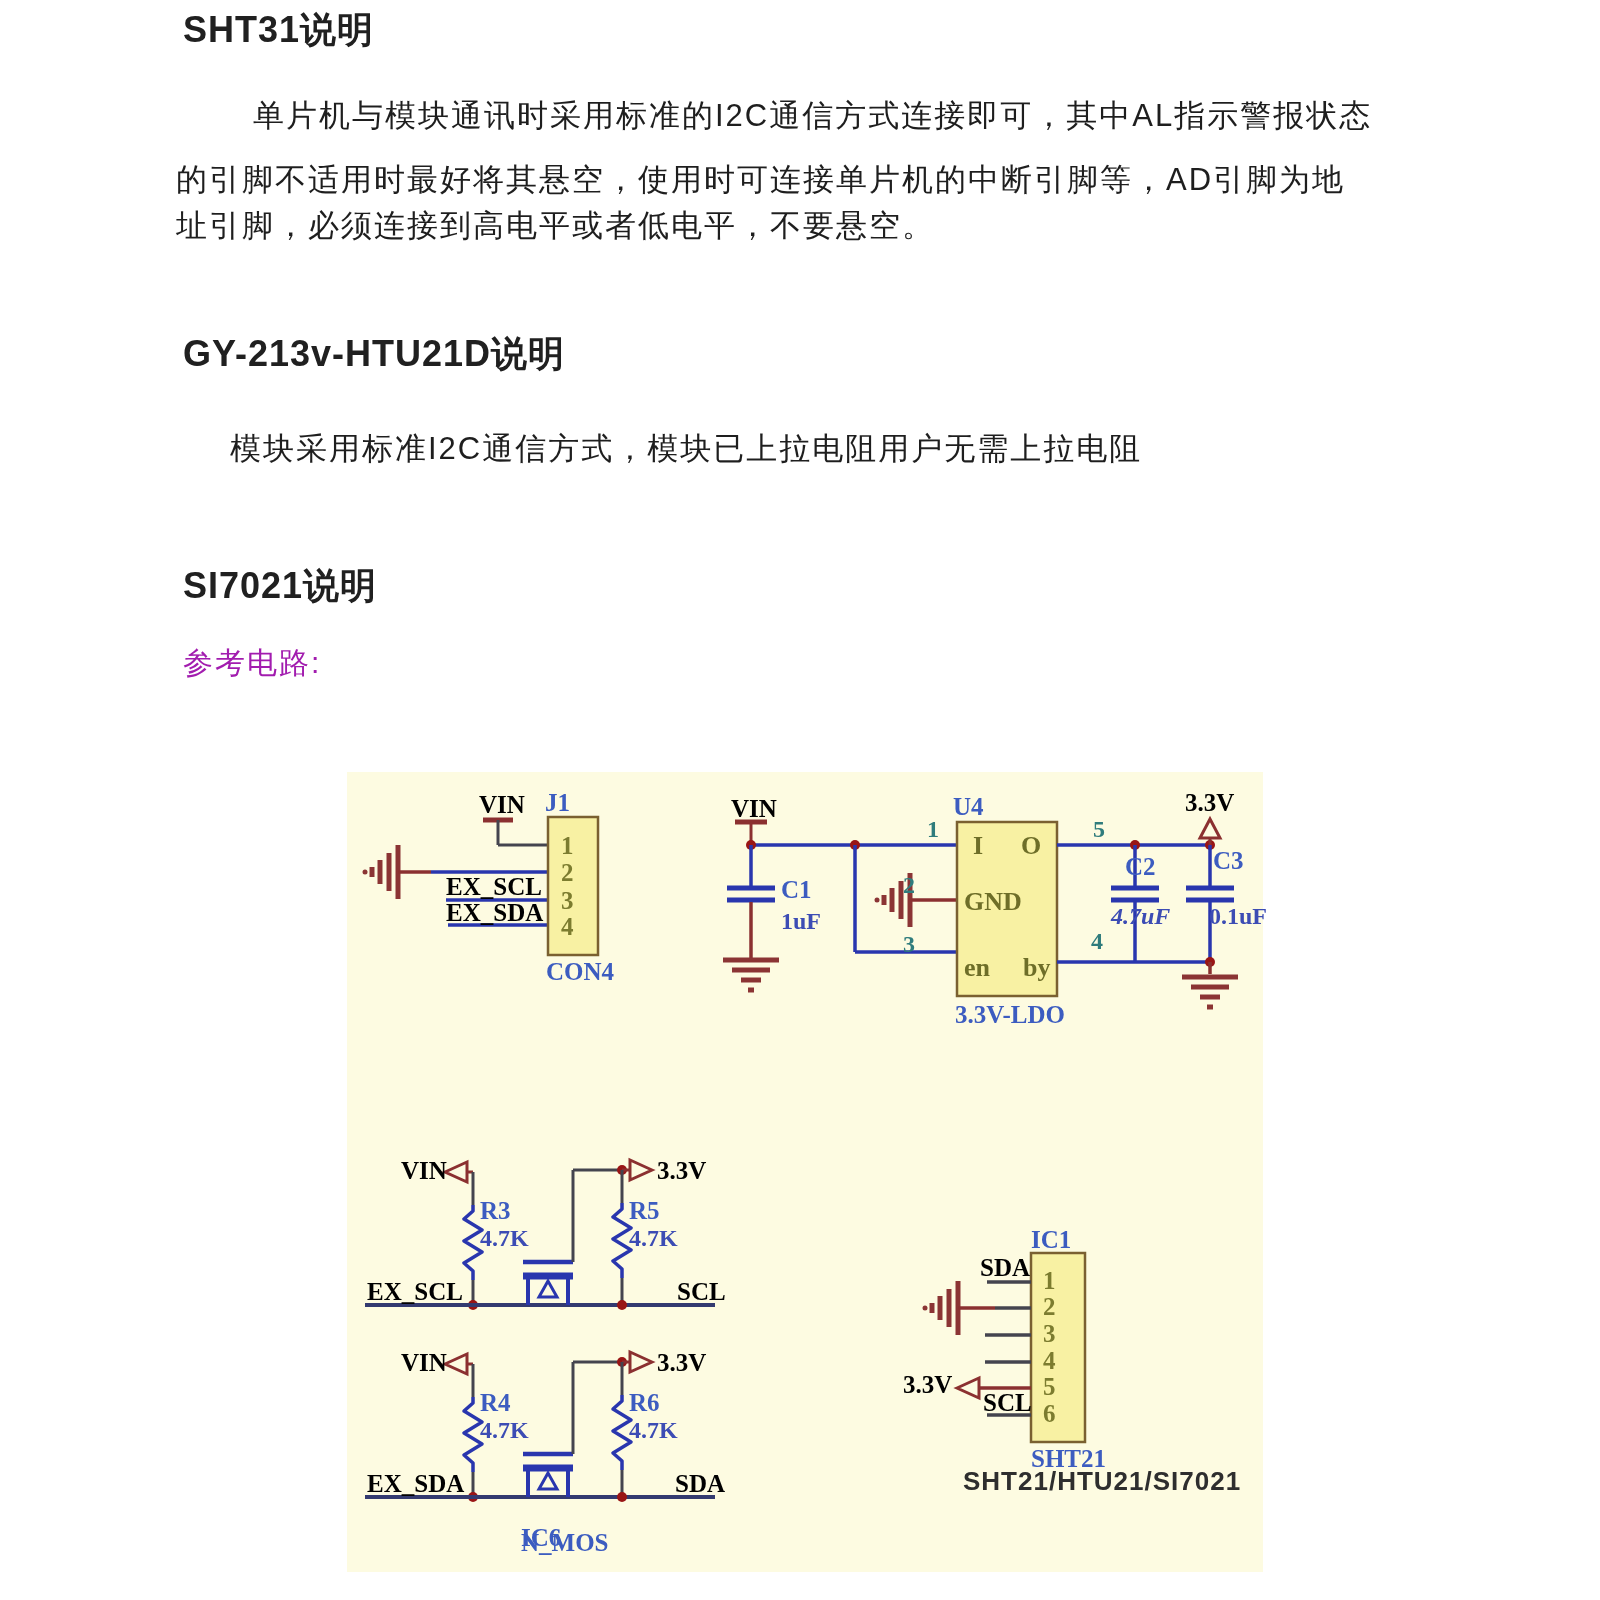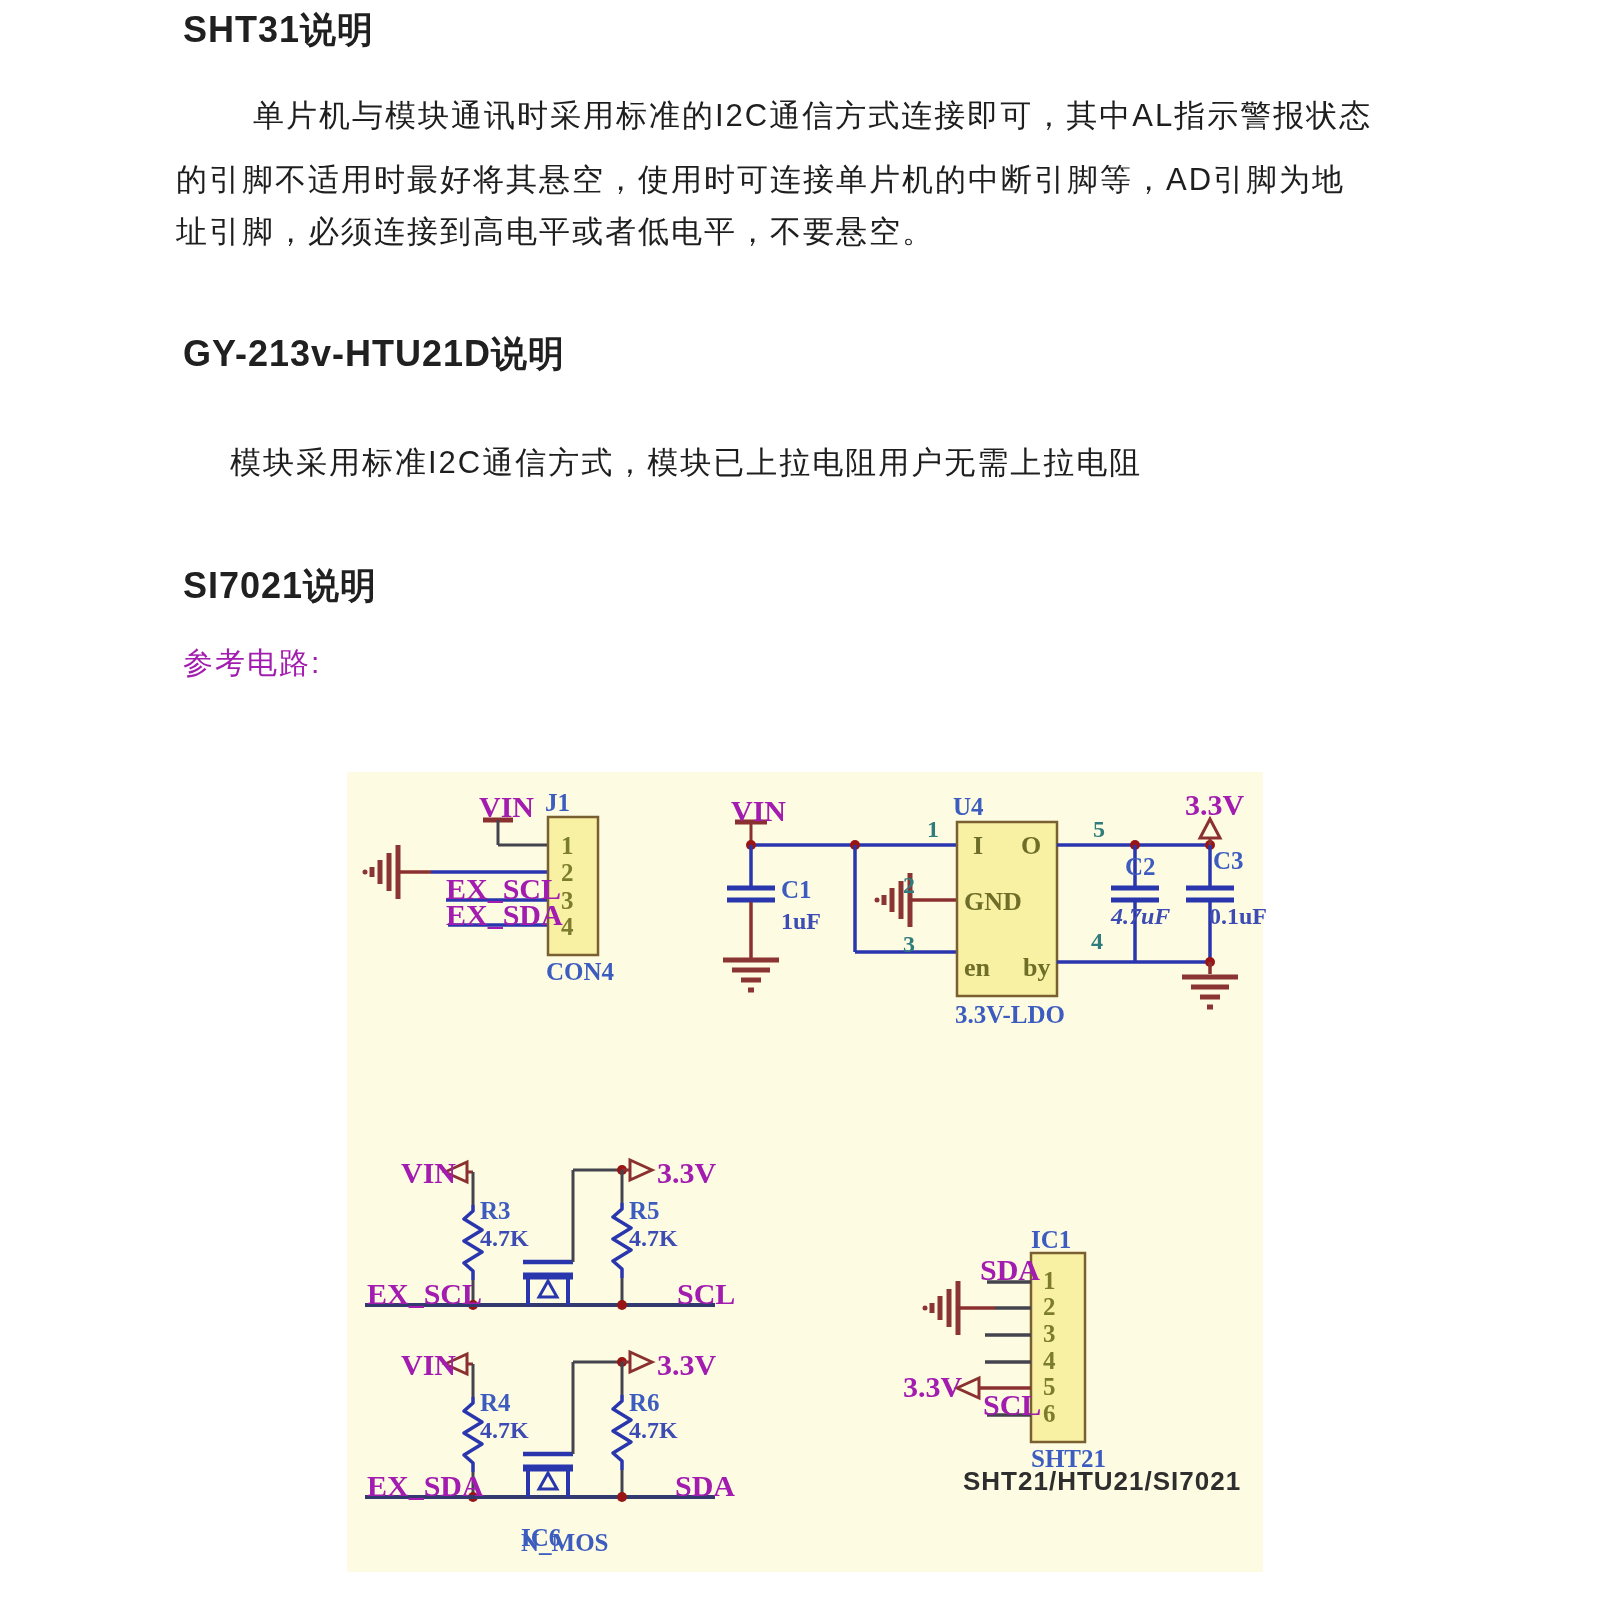--- a/index.html
+++ b/index.html
@@ -6,40 +6,40 @@
   .page{position:relative;width:1596px;height:1600px;background:#ffffff;overflow:hidden;
         font-family:"Liberation Sans","DejaVu Sans",sans-serif;color:#202020;}
   .h{position:absolute;font-size:36px;font-weight:700;white-space:nowrap;letter-spacing:1px;}
   .bodyline{position:absolute;font-size:31px;letter-spacing:2px;white-space:nowrap;color:#1e1e1e;}
   .caption{position:absolute;font-size:30px;letter-spacing:2px;white-space:nowrap;color:#a21caf;}
 
   .panel{position:absolute;left:347px;top:772px;width:916px;height:800px;background:#fdfbe1;}
   .panel svg{position:absolute;left:0;top:0;}
 
   .lbl{position:absolute;white-space:nowrap;font-family:"Liberation Serif","DejaVu Serif",serif;font-weight:700;line-height:1;}
-  .net{font-size:30px;color:#a21caf;}
+  .net{font-size:25px;color:#000000;}
   .des{font-size:25px;color:#3c5cc0;}
   .val{font-size:24px;color:#3c4cb4;}
   .pin-olive{font-size:25px;color:#7c7c2f;}
   .pin-teal{font-size:24px;color:#2f7c7c;}
   .inbox{font-size:26px;color:#6e6e28;}
   .subcap{font-size:26px;color:#2e2e2e;font-family:"Liberation Sans","DejaVu Sans",sans-serif;font-weight:700;letter-spacing:1px;}
 </style>
 </head>
 <body>
 
 <div class="page">
 
   <div class="h" style="left:183px;top:6px;">SHT31说明</div>
   <div class="bodyline" style="left:253px;top:95px;">单片机与模块通讯时采用标准的I2C通信方式连接即可，其中AL指示警报状态</div>
   <div class="bodyline" style="left:176px;top:159px;">的引脚不适用时最好将其悬空，使用时可连接单片机的中断引脚等，AD引脚为地</div>
-  <div class="bodyline" style="left:176px;top:211px;text-align:center;">址引脚，必须连接到高电平或者低电平，不要悬空。</div>
+  <div class="bodyline" style="left:176px;top:205px;text-align:center;">址引脚，必须连接到高电平或者低电平，不要悬空。</div>
 
   <div class="h" style="left:183px;top:330px;">GY-213v-HTU21D说明</div>
-  <div class="bodyline" style="left:230px;top:442px;">模块采用标准I2C通信方式，模块已上拉电阻用户无需上拉电阻</div>
+  <div class="bodyline" style="left:230px;top:428px;">模块采用标准I2C通信方式，模块已上拉电阻用户无需上拉电阻</div>
 
   <div class="h" style="left:183px;top:562px;">SI7021说明</div>
   <div class="caption" style="left:183px;top:643px;">参考电路:</div>
 
   <div class="panel">
 
     <svg width="916" height="800" viewBox="0 0 916 800">
       <defs>
         <g id="gndh" stroke="#8b3434" stroke-width="5">
           <line x1="-28" y1="0" x2="28" y2="0"></line>

